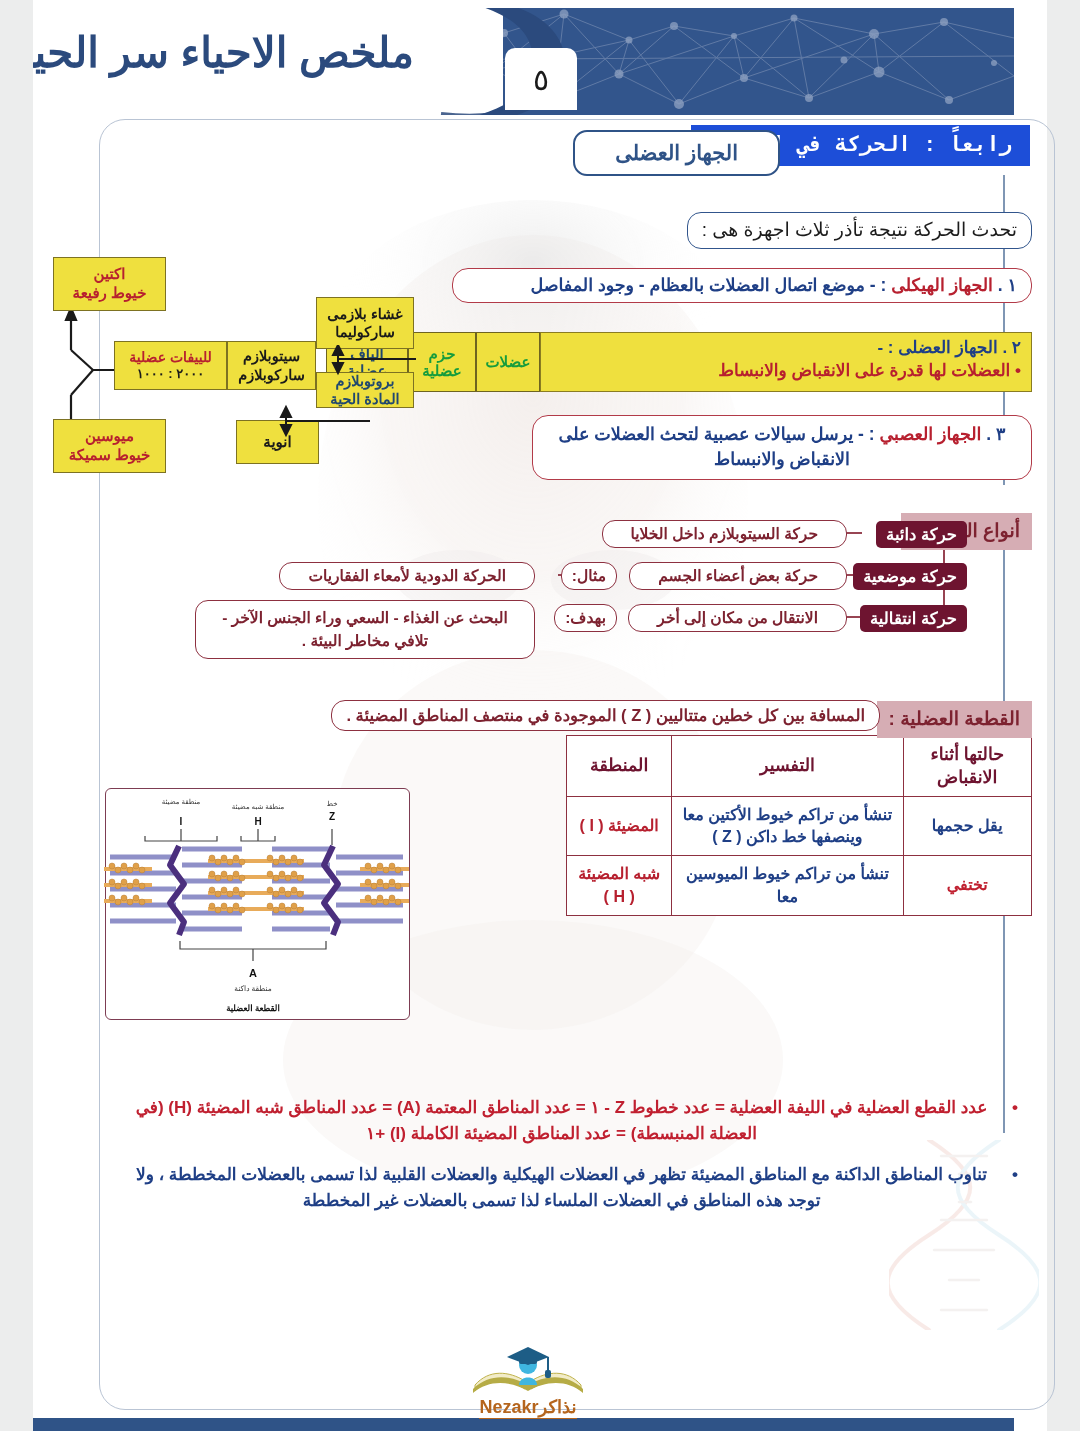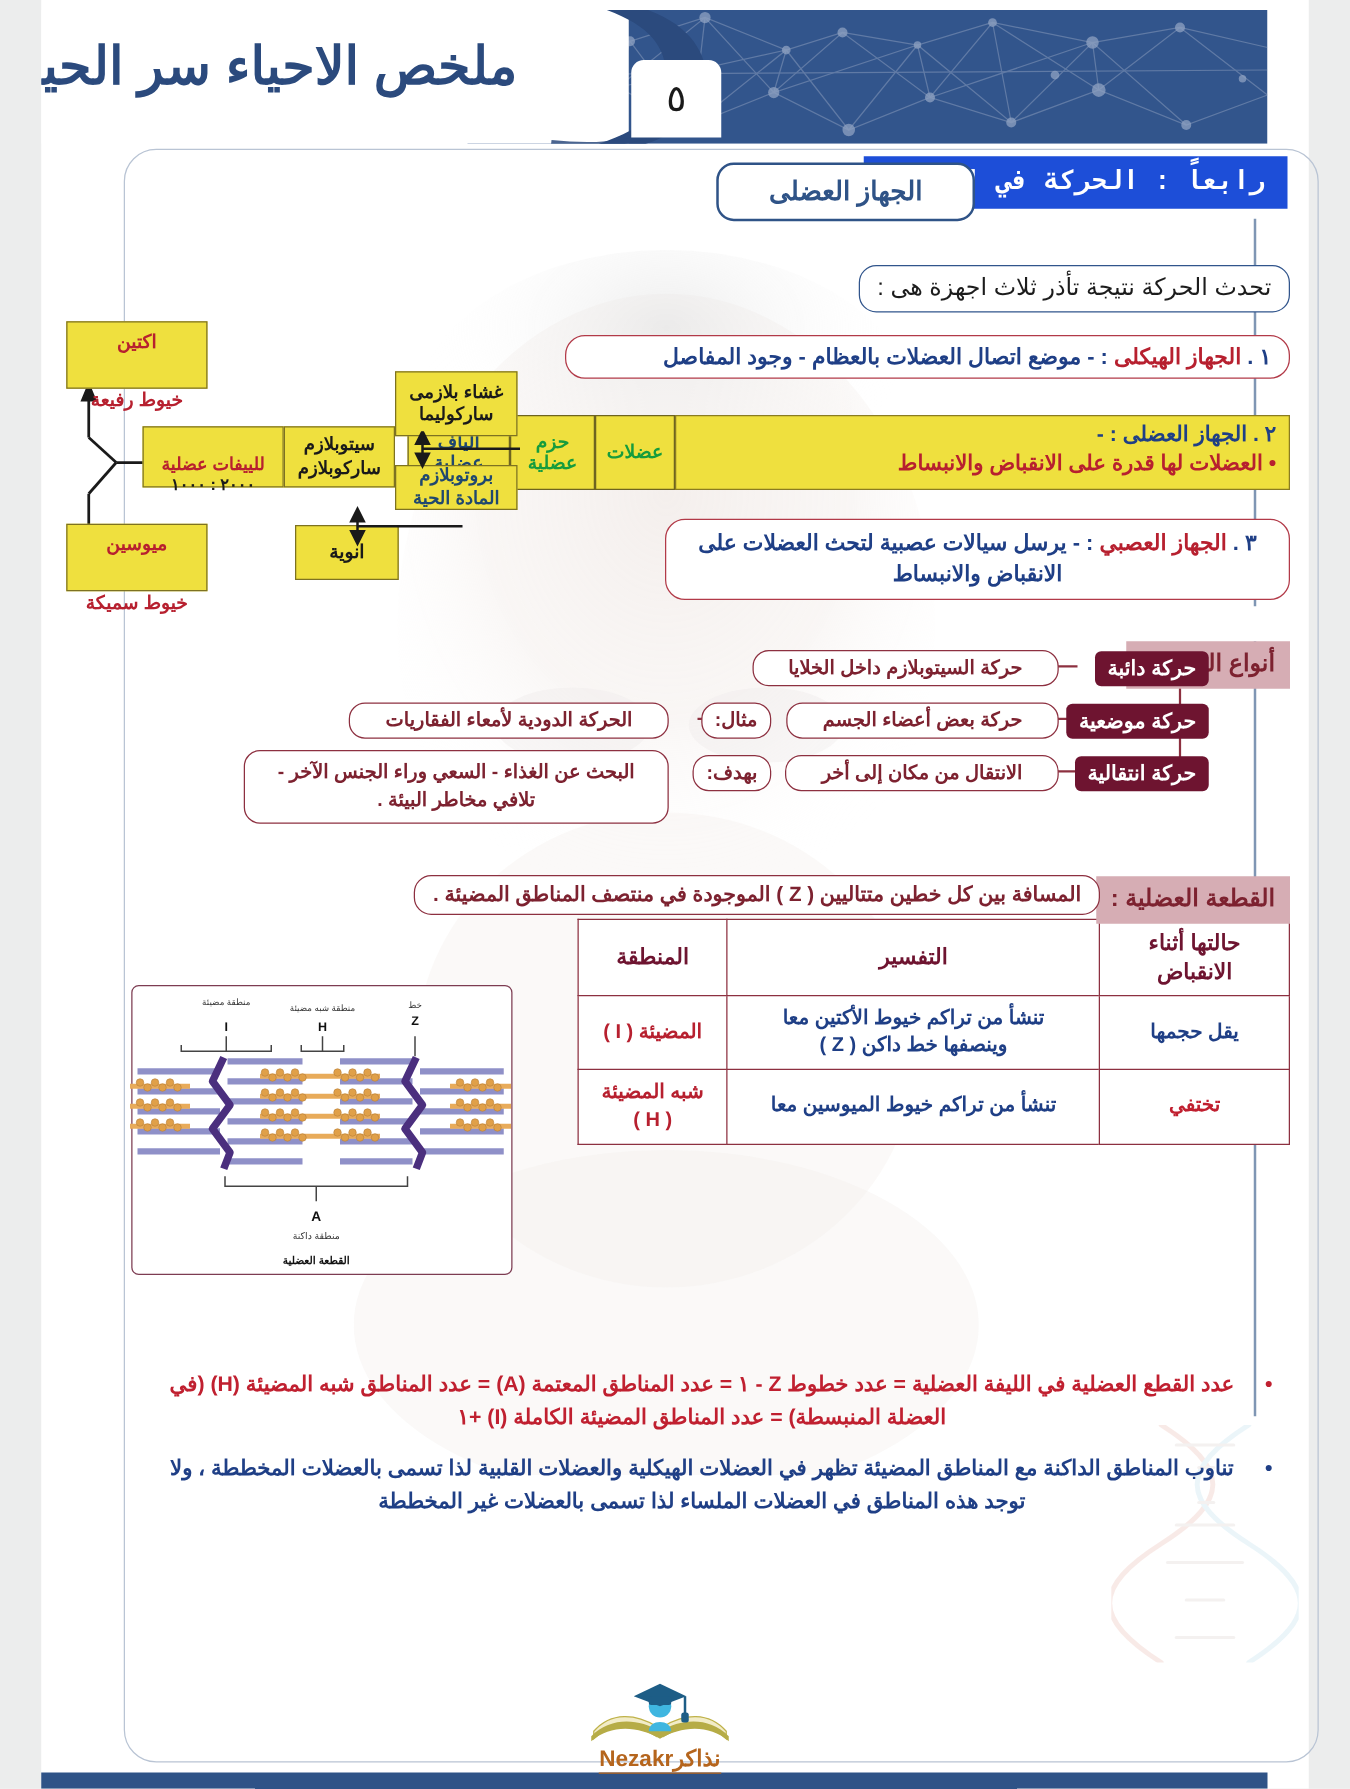--- a/index.html
+++ b/index.html
@@ -117,21 +117,21 @@
     position:absolute; height:60px; display:flex; align-items:center; justify-content:center;
   }
 
   
   .ybox {
     position:absolute; background:#efe03e; border:1.6px solid #7d7222;
     font-family:"Liberation Sans", sans-serif; font-weight:bold;
     display:flex; flex-direction:column; align-items:center; justify-content:center;
     text-align:center; line-height:1.25; z-index:3;
   }
-  .ybox .r { color:#b7202f;margin-top:28px; }
+  .ybox .r { color:#b7202f; }
   .ybox .b { color:#20486f; }
   .ybox .k { color:#1a1a1a; }
   .diagram-lines { position:absolute; left:0; top:250px; width:450px; height:240px; z-index:2; }
 
   
   .mv-head {
     position:absolute; right:48px; top:513px;
     background:#d6adb4; color:#7d2230;
     font-family:"Liberation Sans", sans-serif; font-weight:bold; font-size:19px;
     padding:6px 12px 8px; white-space:nowrap; z-index:4;
@@ -167,21 +167,21 @@
   }
   .sc-def {
     position:absolute; right:200px; top:700px;
     background:#fff; border:1.6px solid #8d3040; border-radius:14px;
     color:#7d2230; font-family:"Liberation Sans", sans-serif; font-weight:bold; font-size:16.5px;
     padding:5px 14px; white-space:nowrap; z-index:5;
   }
 
   
   table.zone {
-    position:absolute; right:48px; top:735px; width:570px;
+    position:absolute; right:48px; top:735px; width:466px;
     border-collapse:collapse;
     font-family:"Liberation Sans", sans-serif;
     z-index:3; background:#fff;
   }
   table.zone th, table.zone td {
     border:1.4px solid #8d3040; vertical-align:middle; text-align:center;
     padding:7px 8px;
   }
   table.zone th {
     color:#6e1430; font-weight:bold; font-size:17.5px; line-height:1.3;

